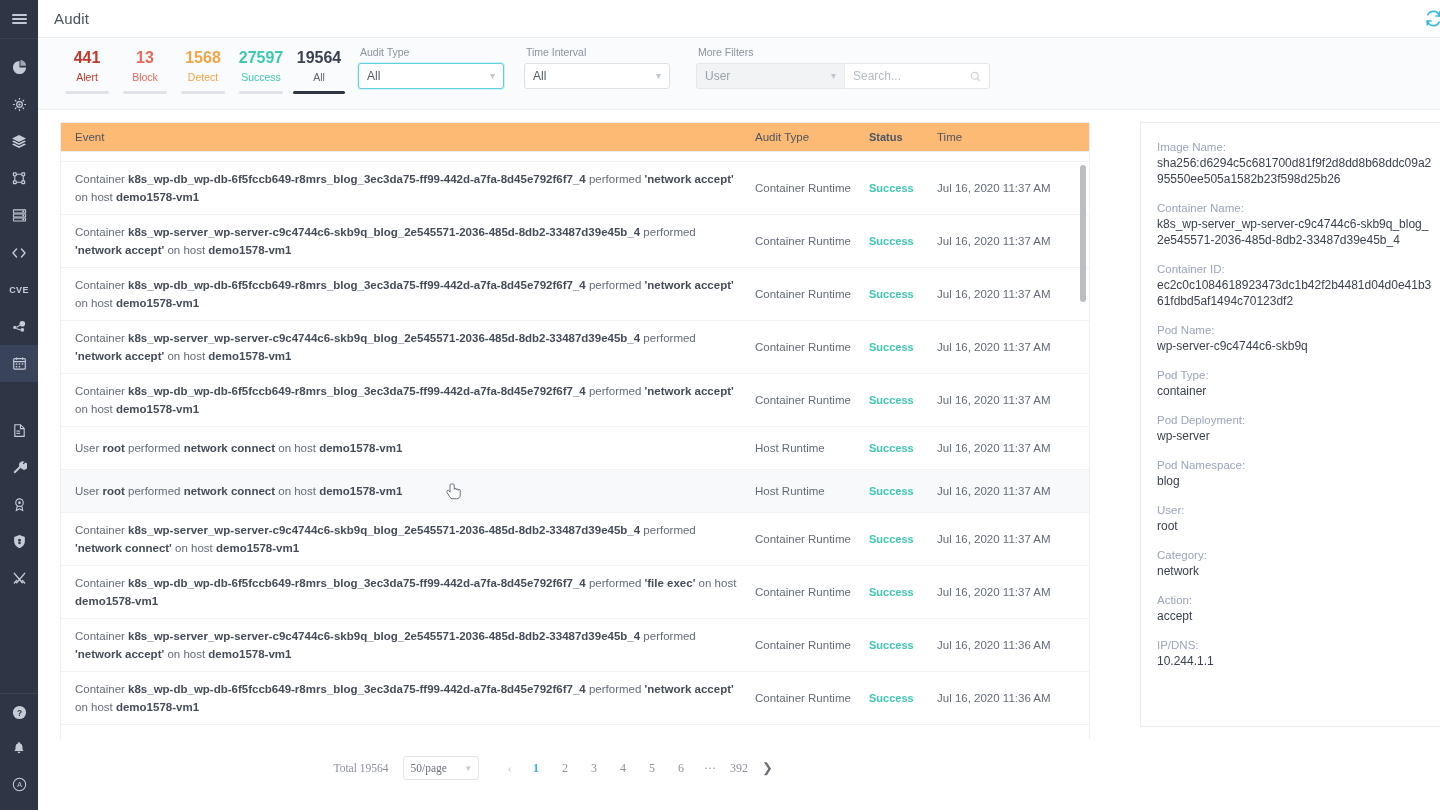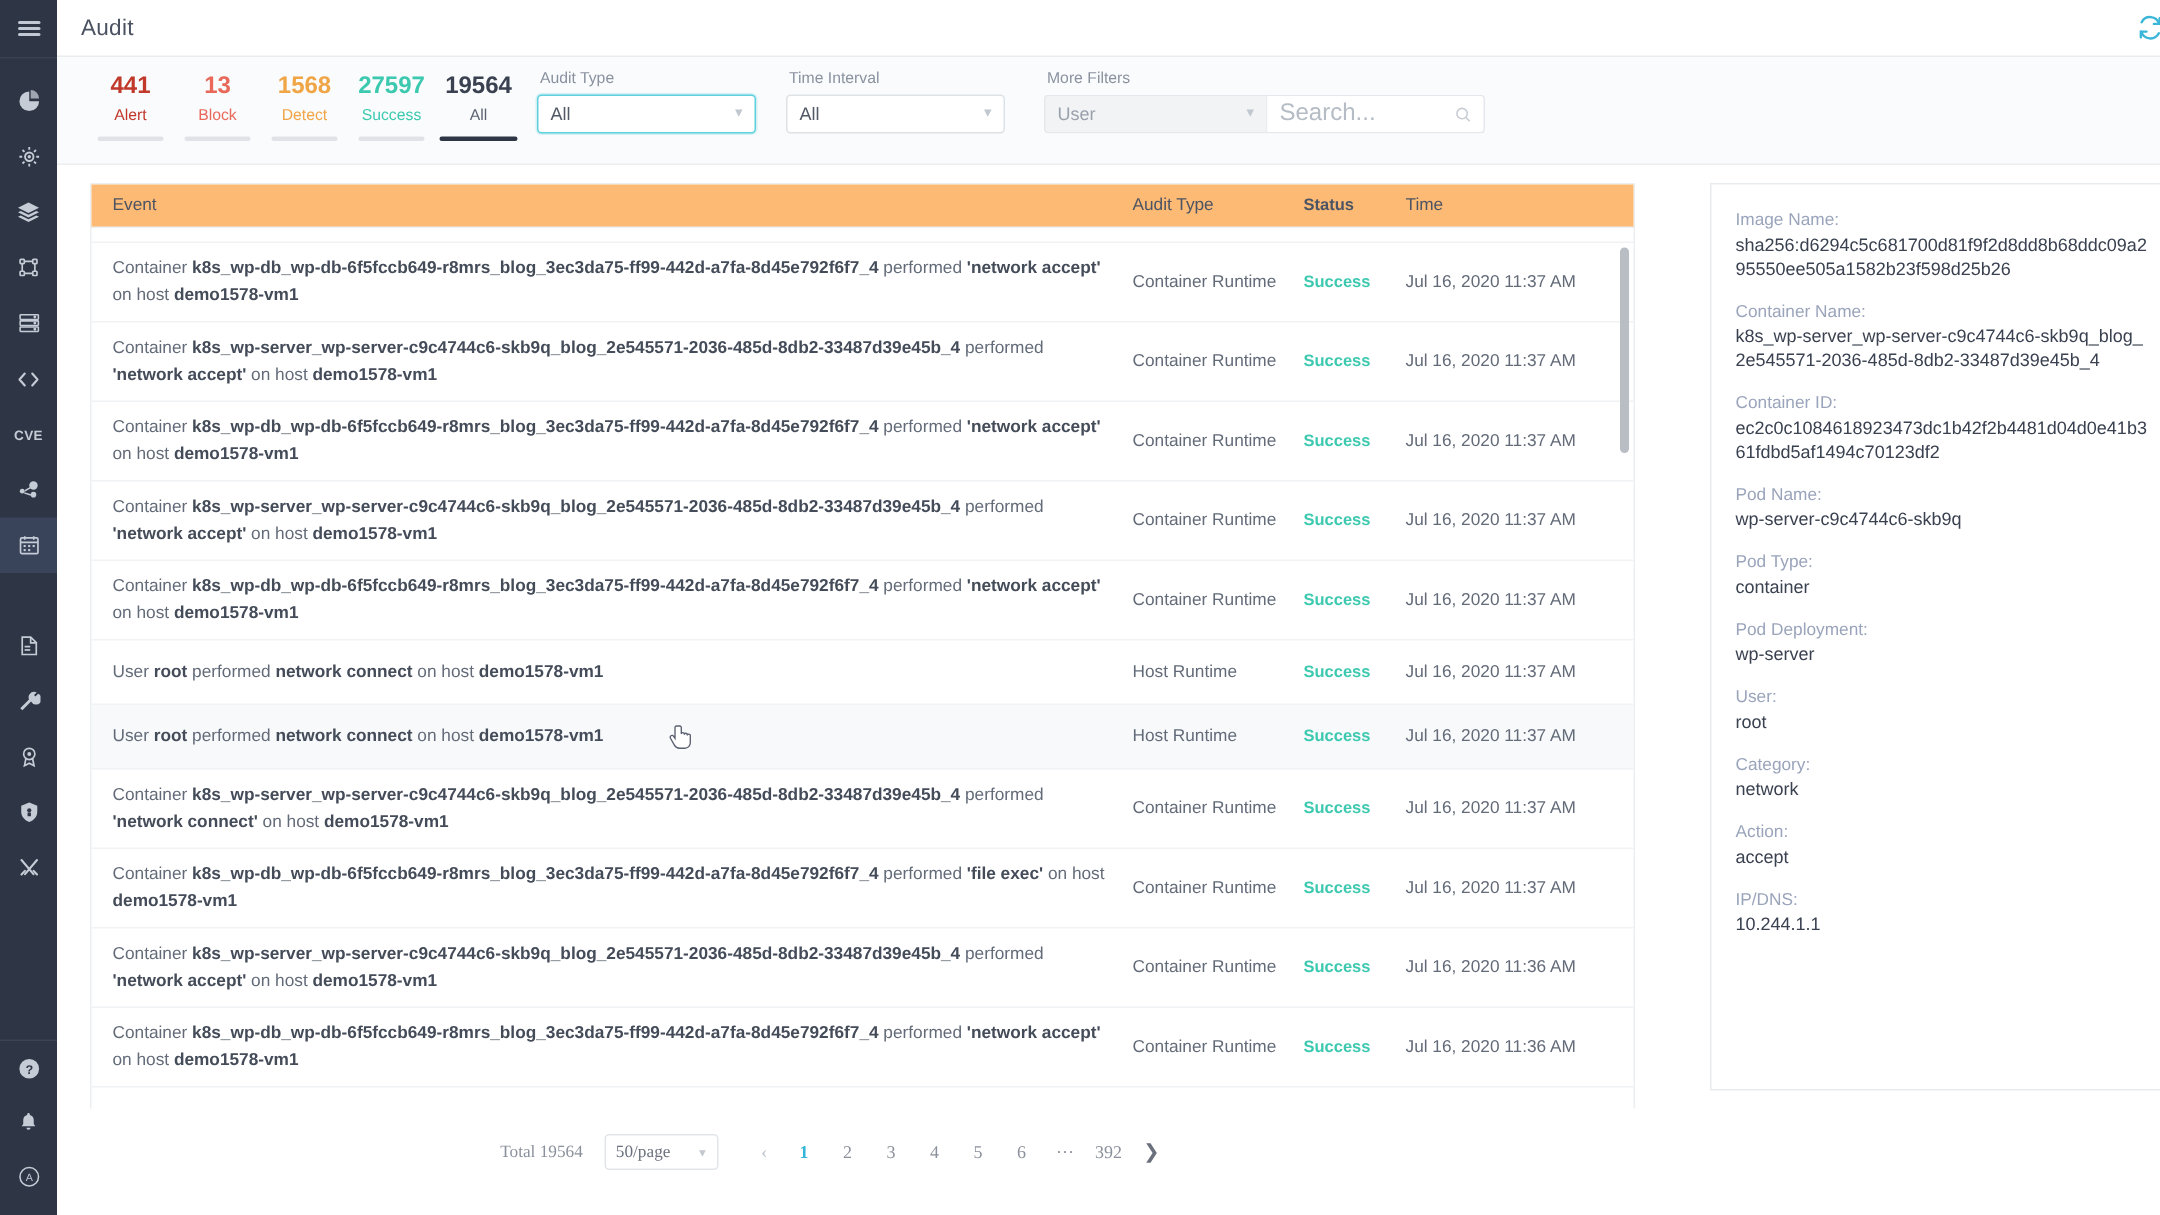--- a/index.html
+++ b/index.html
@@ -85,21 +85,21 @@
   #time-interval-group { margin-left: 20px; width: 146px; }
   #more-filters-group { margin-left: 26px; width: 294px; }
   .mf-row { display:flex; }
   .mf-row .sel { border-radius: 3px 0 0 3px; width: 148px; border-right:none;}
   .searchbox {
     height:26px; width:146px; border:1px solid #e4e8ec; border-left:1px solid #e9edf0;
     border-radius: 0 3px 3px 0; background:#fff; display:flex; align-items:center;
     padding: 0 8px; font-size:12px; color:#b5bcc5;
   }
   .searchbox input {
-    border:none; outline:none; font-size:16px; color:#525966; width: 110px;
+    border:none; outline:none; font-size:12px; color:#525966; width: 110px;
     font-family:"Liberation Sans", sans-serif; background:transparent;
   }
   .searchbox input::placeholder { color:#b5bcc5; }
   .searchbox .sicon { margin-left:auto; color:#c7ccd3; display:flex; }
 
   
   .content { flex:1 1 auto; display:flex; padding: 12px 10px 0 22px; background:#fff; position:relative; }
 
   .table-wrap {
     width: 1030px; flex: 0 0 1030px; height: 617px; position:relative;
@@ -542,20 +542,24 @@
             </div>
             <div class="dfield">
               <div class="k">Pod Type:</div>
               <div class="v">container</div>
             </div>
             <div class="dfield">
               <div class="k">Pod Deployment:</div>
               <div class="v">wp-server</div>
             </div>
             <div class="dfield">
+              <div class="k">Pod Namespace:</div>
+              <div class="v">blog</div>
+            </div>
+            <div class="dfield">
               <div class="k">User:</div>
               <div class="v">root</div>
             </div>
             <div class="dfield">
               <div class="k">Category:</div>
               <div class="v">network</div>
             </div>
             <div class="dfield">
               <div class="k">Action:</div>
               <div class="v">accept</div>

